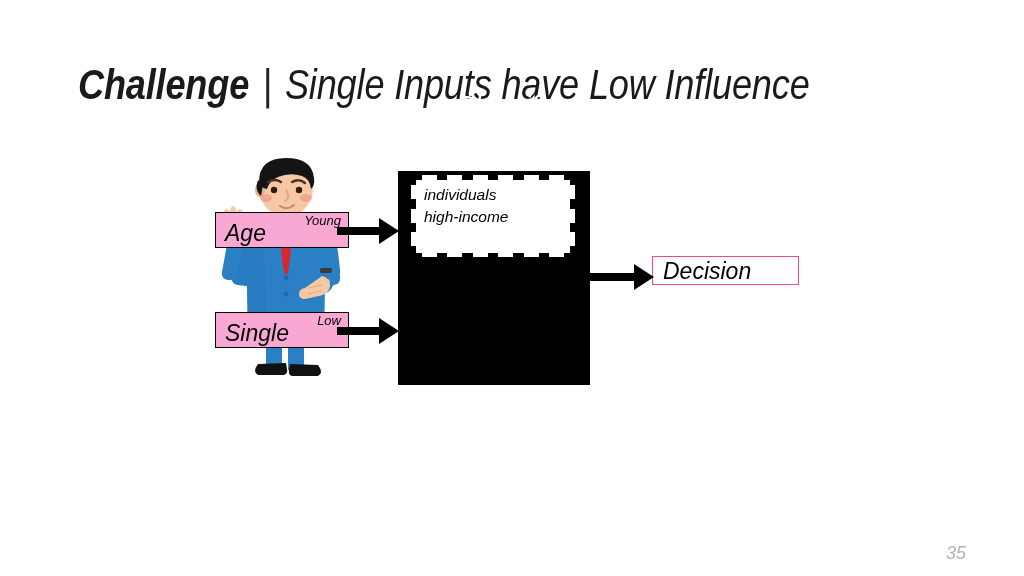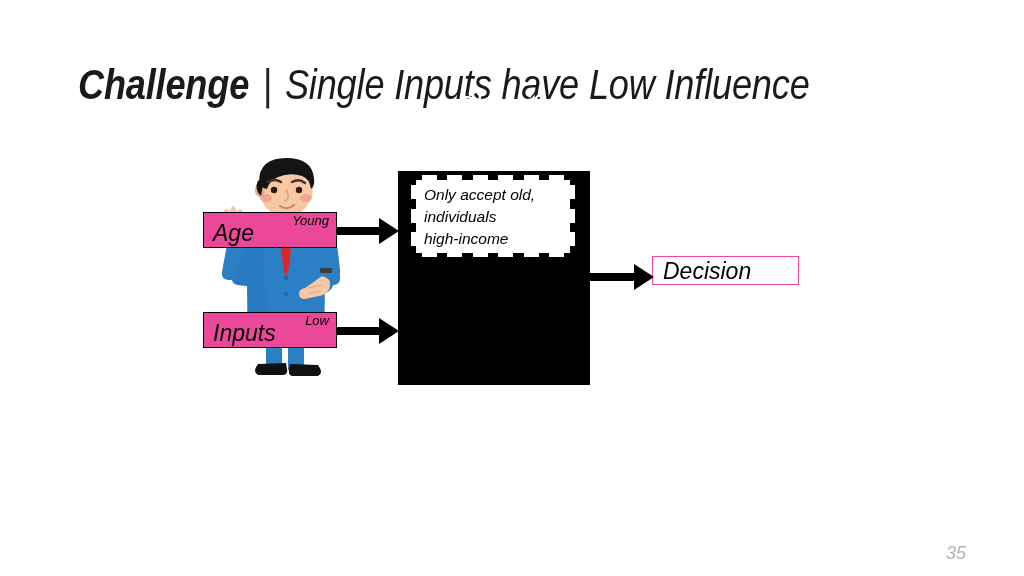--- a/index.html
+++ b/index.html
@@ -35,23 +35,24 @@
     transform-origin: left center;
     letter-spacing: -0.2px;
   }
   #title .t-bold { font-weight: 700; }
   #title .t-sep  { font-weight: 300; padding: 0 4px; color: #222; }
   #title .t-rest { font-weight: 400; }
 
   
   .labelbox {
     position: absolute;
-    background: #ec4899;
+    background: #f9a8d4;
     border: 1px solid #000000;
     box-sizing: border-box;
+    margin-left: 12px;
   }
   .labelbox .main {
     position: absolute;
     left: 9px;
     bottom: 2px;
     font-size: 23px;
     color: #000;
     line-height: 1.0;
   }
   .labelbox .sup {
@@ -316,33 +317,32 @@
         <i></i>
         <i></i>
         <i></i>
       </div>
     <div class="tabs-right">
         <i></i>
         <i></i>
         <i></i>
       </div>
     <div id="callout-text">
-      <div>Only accept old,</div>
       <div>individuals</div>
       <div>high-income</div>
     </div>
   </div>
 
   <div id="box-age" class="labelbox">
     <span class="main">Age</span>
     <span class="sup">Young</span>
   </div>
 
   <div id="box-income" class="labelbox">
-    <span class="main">Inputs</span>
+    <span class="main">Single</span>
     <span class="sup">Low</span>
   </div>
 
   <div id="box-decision">
     <span class="main">Decision</span>
   </div>
 
   <div id="arrow-age" class="arrow">
     <span class="shaft"></span>
     <span class="head"></span>

